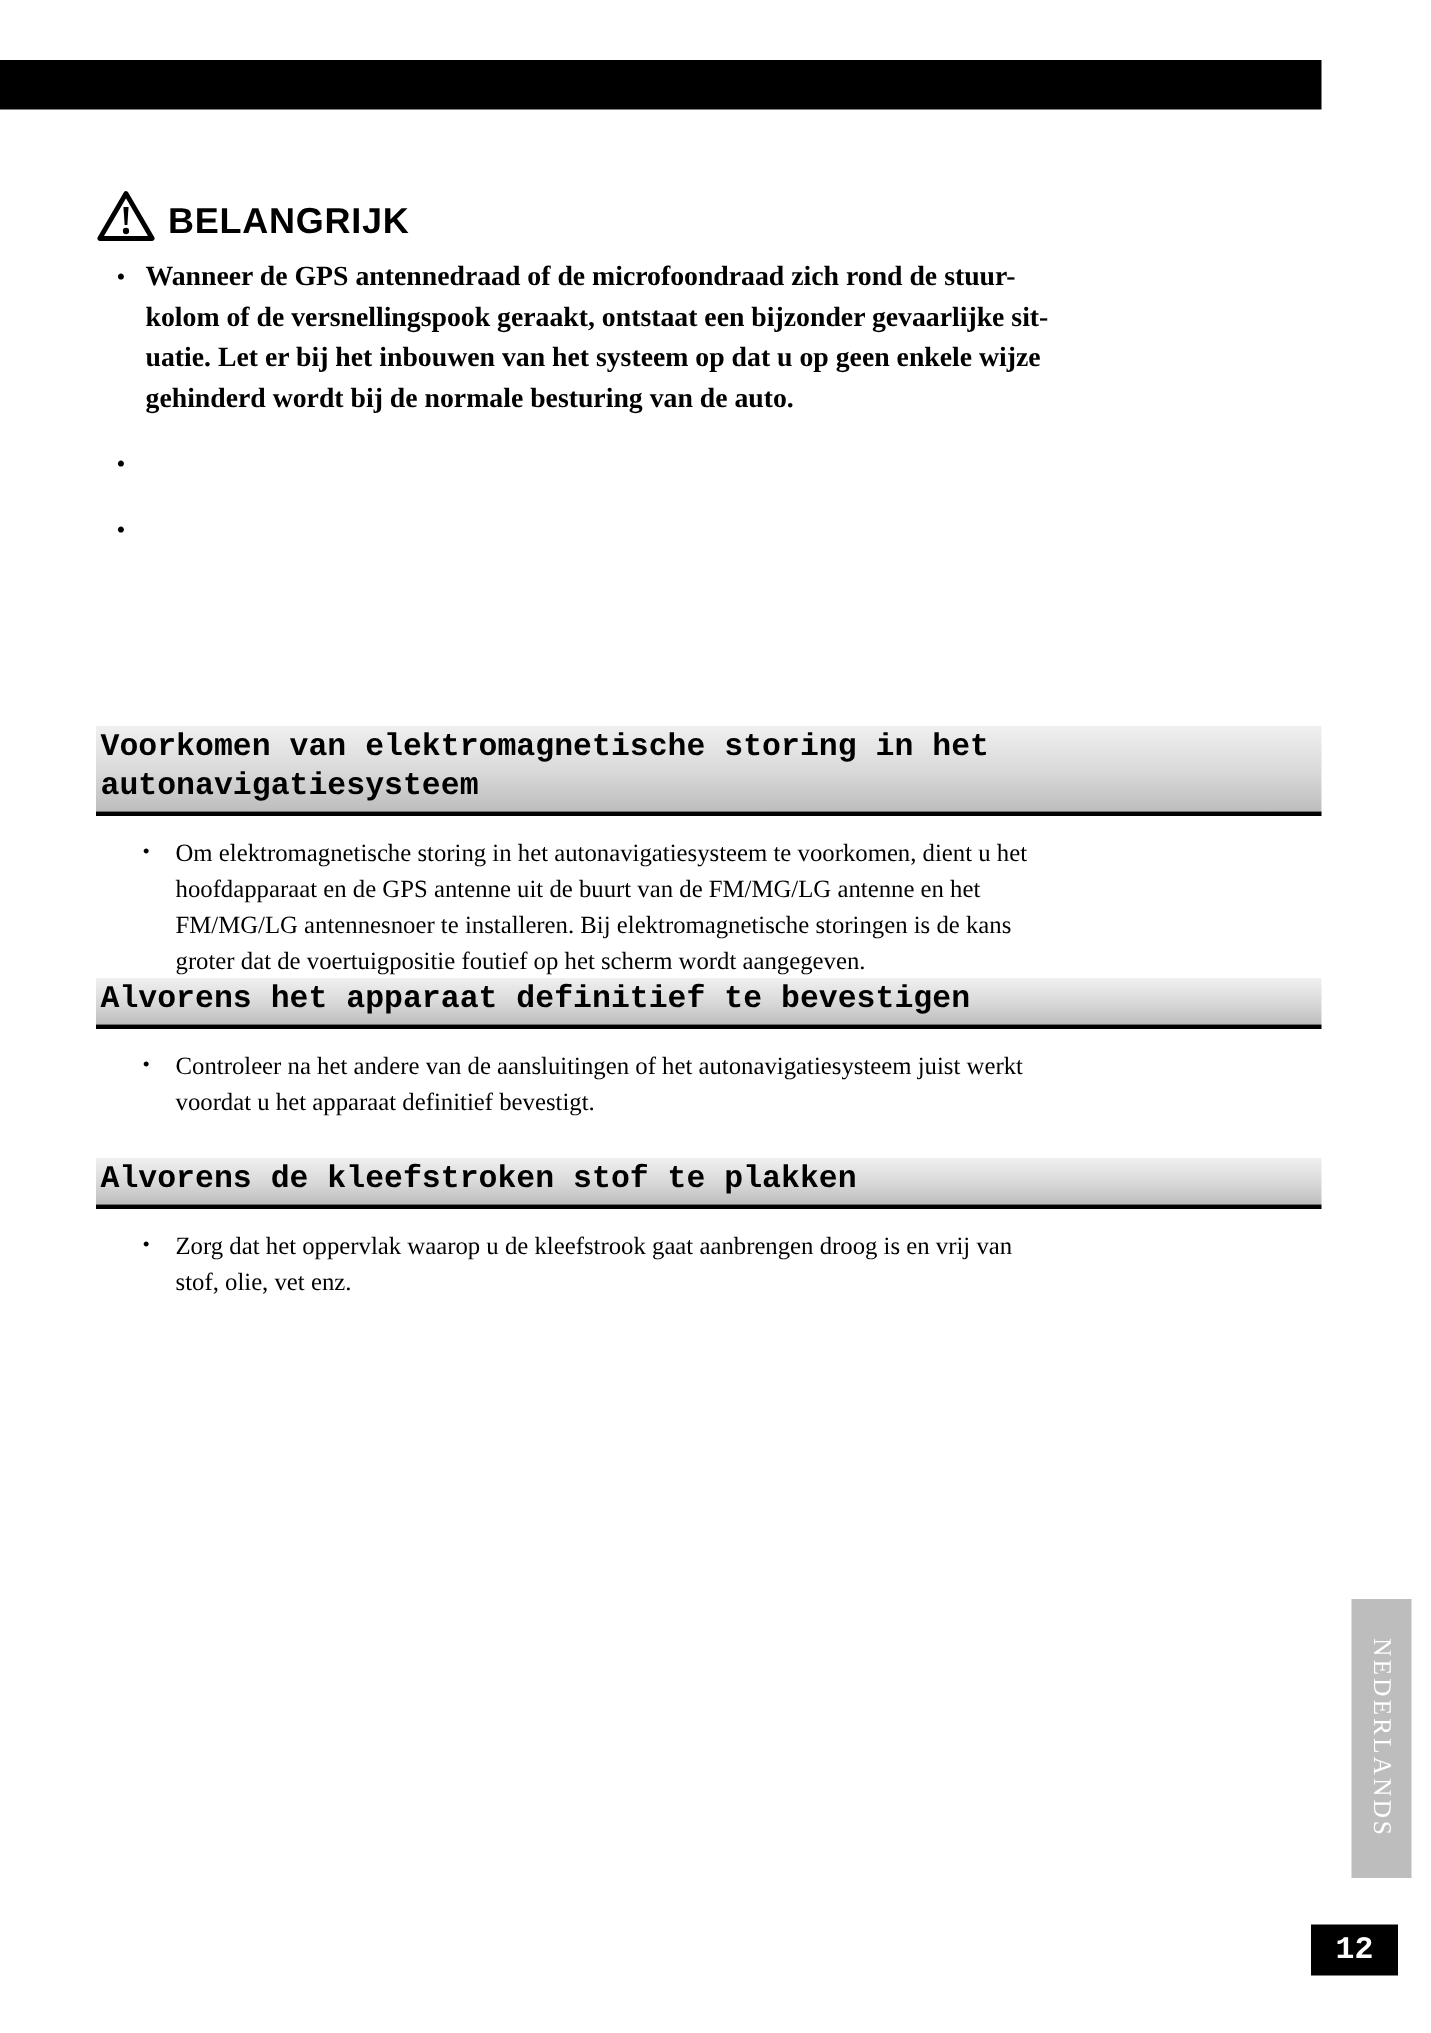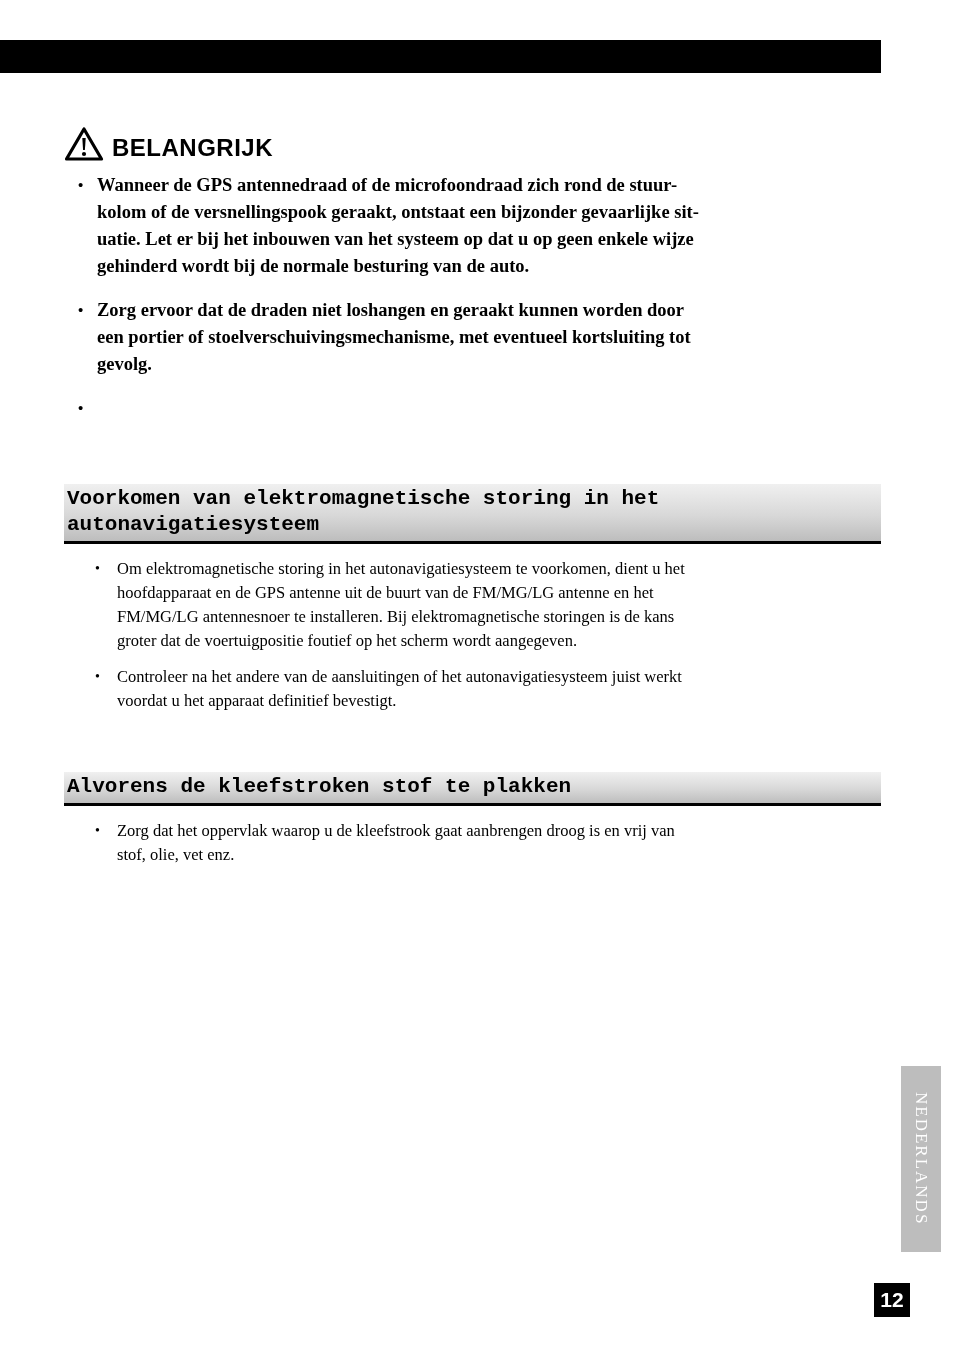--- a/index.html
+++ b/index.html
@@ -99,29 +99,29 @@
     writing-mode: vertical-rl;
     font-family: "Liberation Serif", serif;
     font-size: 17px;
     letter-spacing: 2px;
     color: #ffffff;
   }
 
   .page-num-box {
     position: absolute;
     left: 874px; top: 1283px;
-    width: 36px; height: 34px;
+    width: 58px; height: 34px;
     background: #000;
     color: #fff;
     display: flex;
     align-items: center;
     justify-content: center;
     font-weight: bold;
     font-size: 21px;
-    font-family: Liberation Sans, sans-serif;
+    font-family: Liberation Mono, monospace;
   }
 </style>
 </head>
 <body>
 
 <div class="top-bar"></div>
 
 <div class="warning-header">
   <span class="warn-icon">
     <svg width="40" height="36" viewBox="0 0 40 36">
@@ -136,41 +136,39 @@
 <div class="warn-list">
   <div class="warn-item">
     <span class="bullet">•</span>
     <span class="pre">Wanneer de GPS antennedraad of de microfoondraad zich rond de stuur-
 kolom of de versnellingspook geraakt, ontstaat een bijzonder gevaarlijke sit-
 uatie. Let er bij het inbouwen van het systeem op dat u op geen enkele wijze
 gehinderd wordt bij de normale besturing van de auto.</span>
   </div>
   <div class="warn-item">
     <span class="bullet">•</span>
-    <span class="pre">Zorg ervoor dat de draden niet loshangen en geraakt kunnen worden door
-een portier of stoelverschuivingsmechanisme, met eventueel kortsluiting tot
-gevolg.</span>
   </div>
   <div class="warn-item">
     <span class="bullet">•</span>
   </div>
 </div>
 
 <div class="section sec-1">
   <div class="section-heading">Voorkomen van elektromagnetische storing in het autonavigatiesysteem</div>
   <div class="section-body">
     <span class="bullet">•</span>
     <span class="pre">Om elektromagnetische storing in het autonavigatiesysteem te voorkomen, dient u het
 hoofdapparaat en de GPS antenne uit de buurt van de FM/MG/LG antenne en het
 FM/MG/LG antennesnoer te installeren. Bij elektromagnetische storingen is de kans
 groter dat de voertuigpositie foutief op het scherm wordt aangegeven.</span>
   </div>
 </div>
 
 <div class="section sec-2">
+  <div class="section-heading">Alvorens het apparaat definitief te bevestigen</div>
   <div class="section-body">
     <span class="bullet">•</span>
     <span class="pre">Controleer na het andere van de aansluitingen of het autonavigatiesysteem juist werkt
 voordat u het apparaat definitief bevestigt.</span>
   </div>
 </div>
 
 <div class="section sec-3">
   <div class="section-heading">Alvorens de kleefstroken stof te plakken</div>
   <div class="section-body">

